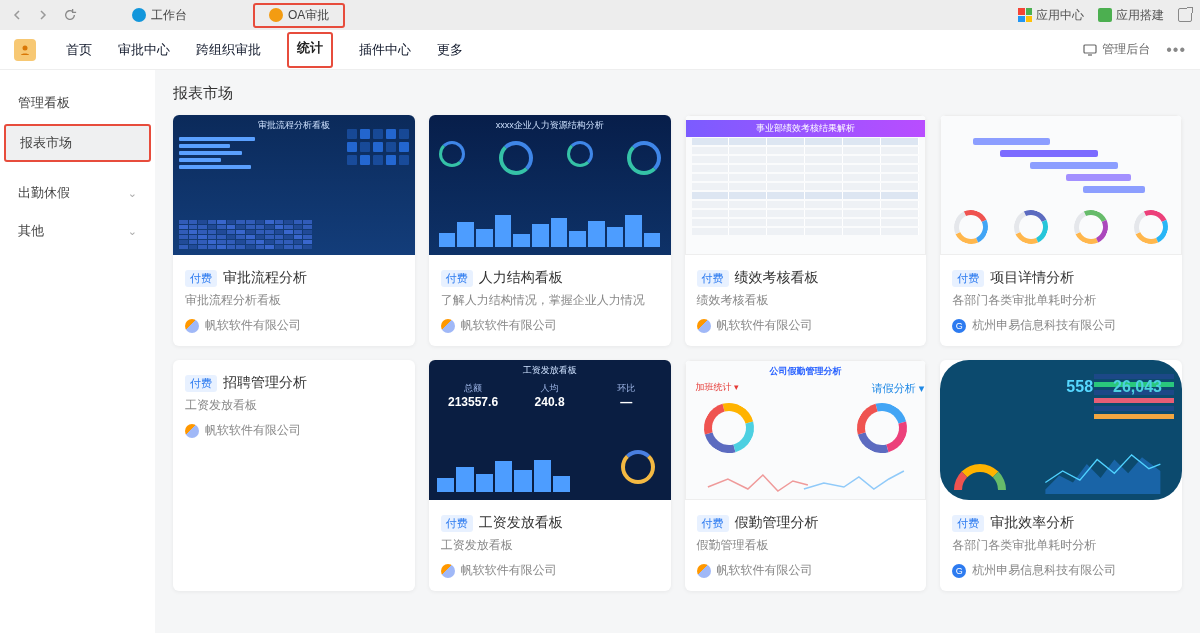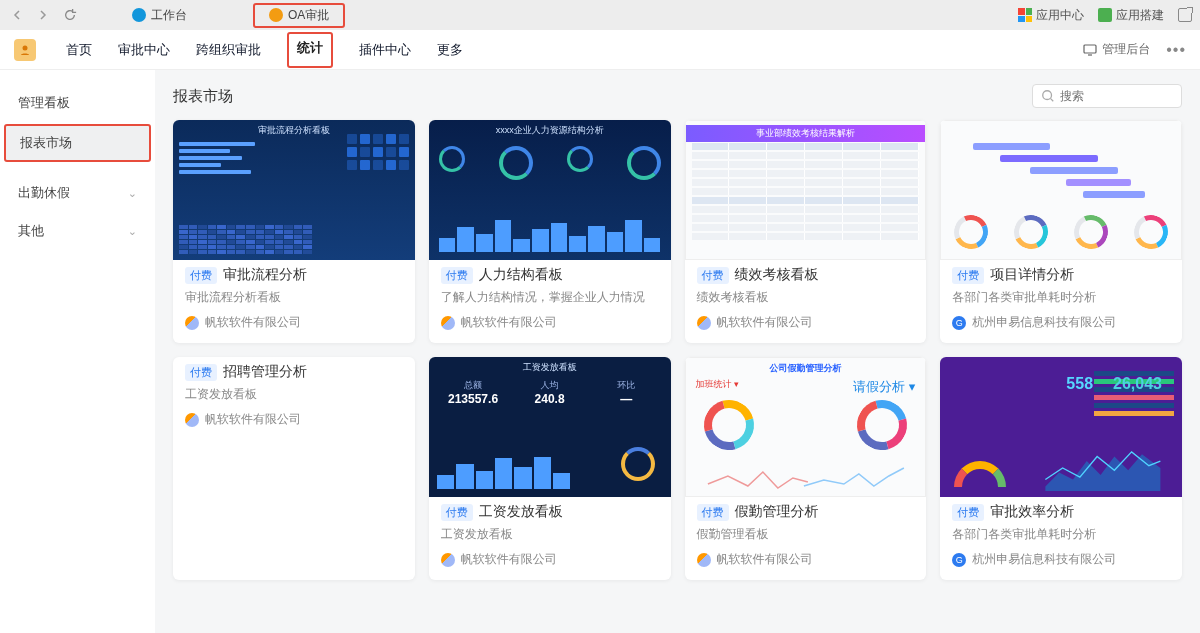--- a/index.html
+++ b/index.html
@@ -45,35 +45,35 @@
 .content { flex: 1; padding: 14px 18px; overflow-y: auto; }
 .content-head { display: flex; align-items: center; margin-bottom: 12px; }
 .content-title { font-size: 15px; color: #333; }
 .search-wrap { margin-left: auto; display: flex; align-items: center; border: 1px solid #ddd; border-radius: 4px; padding: 4px 8px; background: #fff; width: 150px; }
 .search-wrap svg { width: 14px; height: 14px; color: #aaa; }
 .search-wrap input { border: none; outline: none; font-size: 12px; margin-left: 5px; width: 110px; color: #555; }
 
 .grid { display: grid; grid-template-columns: repeat(4, 1fr); gap: 14px; }
 .card { background: #fff; border-radius: 6px; overflow: hidden; box-shadow: 0 1px 4px rgba(0,0,0,.06); }
 .thumb { height: 140px; display: flex; align-items: center; justify-content: center; color: #fff; font-size: 10px; overflow: hidden; }
-.card-body { padding: 6px 12px 12px; }
+.card-body { padding: 14px 12px 12px; }
 .title-row { display: flex; align-items: center; gap: 6px; }
 .badge { background: #e8f1ff; color: #2d7bf0; font-size: 11px; border-radius: 3px; padding: 1px 5px; }
 .ctitle { font-size: 14px; color: #333; }
 .csub { color: #888; font-size: 12px; margin-top: 5px; }
 .cvendor { display: flex; align-items: center; gap: 6px; margin-top: 8px; color: #888; font-size: 12px; }
 .vic { width: 14px; height: 14px; border-radius: 50%; display: inline-block; }
 .vic-fr { background: linear-gradient(135deg,#ff9800 40%,#a0b8f7 40%); }
 .vic-se { background: #2d7bf0; display:flex;align-items:center;justify-content:center;color:#fff;font-size:9px; }
 
 
 .t-dark { background: linear-gradient(180deg,#0b2a5a,#133d7a); position:relative; }
 .t-dark2 { background: linear-gradient(180deg,#071e4a,#0e3268); position:relative; }
 .t-dark3 { background: #0a1e42; position:relative; }
-.t-dark5 { background: #4c1d95; position:relative; }
+.t-dark5 { background: #0c4a6e; position:relative;border-radius:29px; }
 .t-white { background: #fafbfc; position:relative; border:1px solid #eee; }
 .th-title { position:absolute; top:4px; left:0; right:0; text-align:center; font-size:9px; color:#cfe2ff; }
 .th-title.dk { color:#555;text-align:center; }
 
 .heat { position:absolute; left:6px; bottom:6px; width: 55%; display:grid; grid-template-columns: repeat(14,1fr); grid-auto-rows:4px; gap:1px; }
 .heat span{background:#3e6bd6;opacity:.7}
 .heat span:nth-child(3n){opacity:.35}.heat span:nth-child(5n){opacity:.9}
 .bars-h{position:absolute;left:6px;top:22px;width:35%;display:flex;flex-direction:column;gap:3px}
 .bars-h span{height:4px;background:#5aa0ff;border-radius:1px}
 .pct-grid{position:absolute;right:6px;top:14px;display:grid;grid-template-columns:repeat(5,1fr);gap:3px}
@@ -212,27 +212,20 @@
     </div>
     <div class="side-item">
       <span>其他</span>
       <span class="chev">⌄</span>
     </div>
   </div>
 
   <div class="content">
     <div class="content-head">
       <div class="content-title">报表市场</div>
-      <div class="search-wrap">
-        <svg viewBox="0 0 16 16">
-            <circle cx="7" cy="7" r="5" fill="none" stroke="currentColor" stroke-width="1.5"></circle>
-            <path d="M11 11l3 3" stroke="currentColor" stroke-width="1.5"></path>
-          </svg>
-        <input placeholder="搜索" style="">
-      </div>
     </div>
 
     <div class="grid">
 
       <div class="card">
         <div class="thumb t-dark">
           <div class="th-title">审批流程分析看板</div>
           <div class="bars-h">
               <span style="width:90%"></span>
               <span style="width:60%"></span>
@@ -575,21 +568,21 @@
               <span class="vic vic-fr"></span>
               <span>帆软软件有限公司</span>
             </div>
         </div>
       </div>
 
       <div class="card">
         <div class="thumb t-white">
           <div class="th-title dk" style="color:#2962ff;font-weight:700">公司假勤管理分析</div>
           <div style="position:absolute;top:20px;left:10px;font-size:9px;color:#e53935">加班统计 ▾</div>
-          <div style="position:absolute;top:20px;right:10px;font-size:13px;color:#1e88e5">请假分析 ▾</div>
+          <div style="position:absolute;top:20px;right:1px;font-size:11px;color:#1e88e5">请假分析 ▾</div>
           <div style="position:absolute;left:18px;top:42px">
               <div class="big-donut" style="width:50px;height:50px;border-width:8px"></div>
             </div>
           <div style="position:absolute;right:18px;top:42px">
               <div class="big-donut" style="width:50px;height:50px;border-width:8px;border-top-color:#42a5f5;border-right-color:#ec407a"></div>
             </div>
           <div class="linepath" style="left:14px;right:110px;bottom:4px;height:26px"><svg viewBox="0 0 100 26">
                 <polyline points="0,18 20,10 40,20 55,6 70,22 85,12 100,16" fill="none" stroke="#ef9a9a" stroke-width="1.5"></polyline>
               </svg></div>
           <div class="linepath" style="right:14px;left:110px;bottom:4px;height:26px"><svg viewBox="0 0 100 26">

